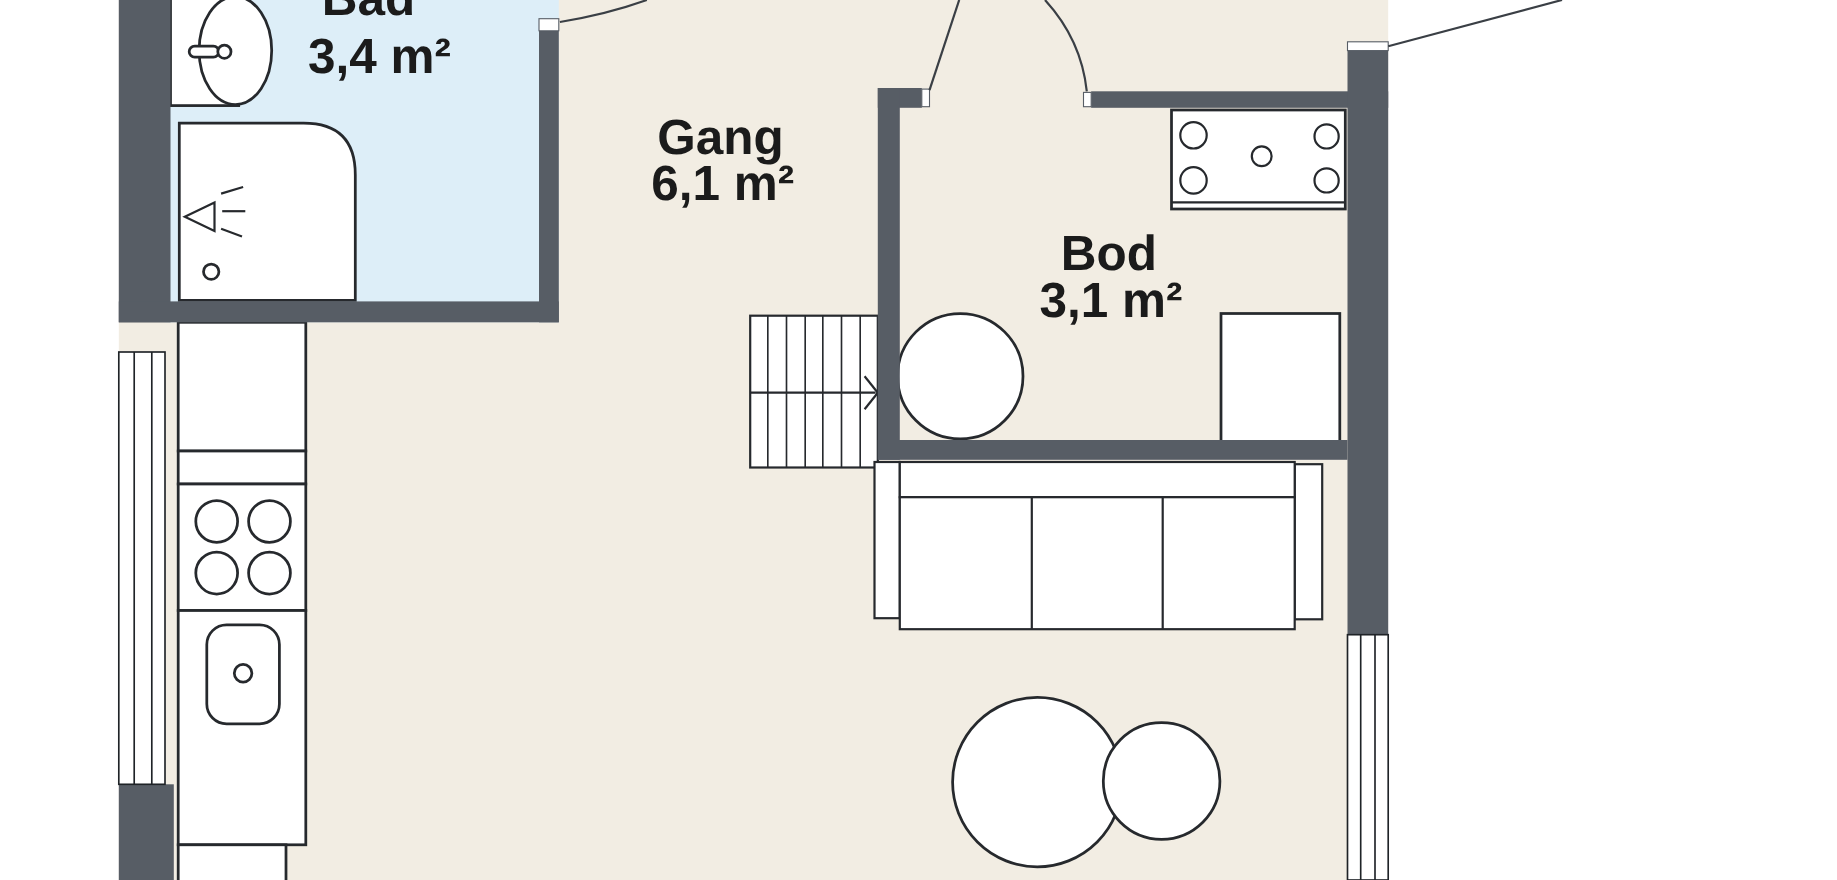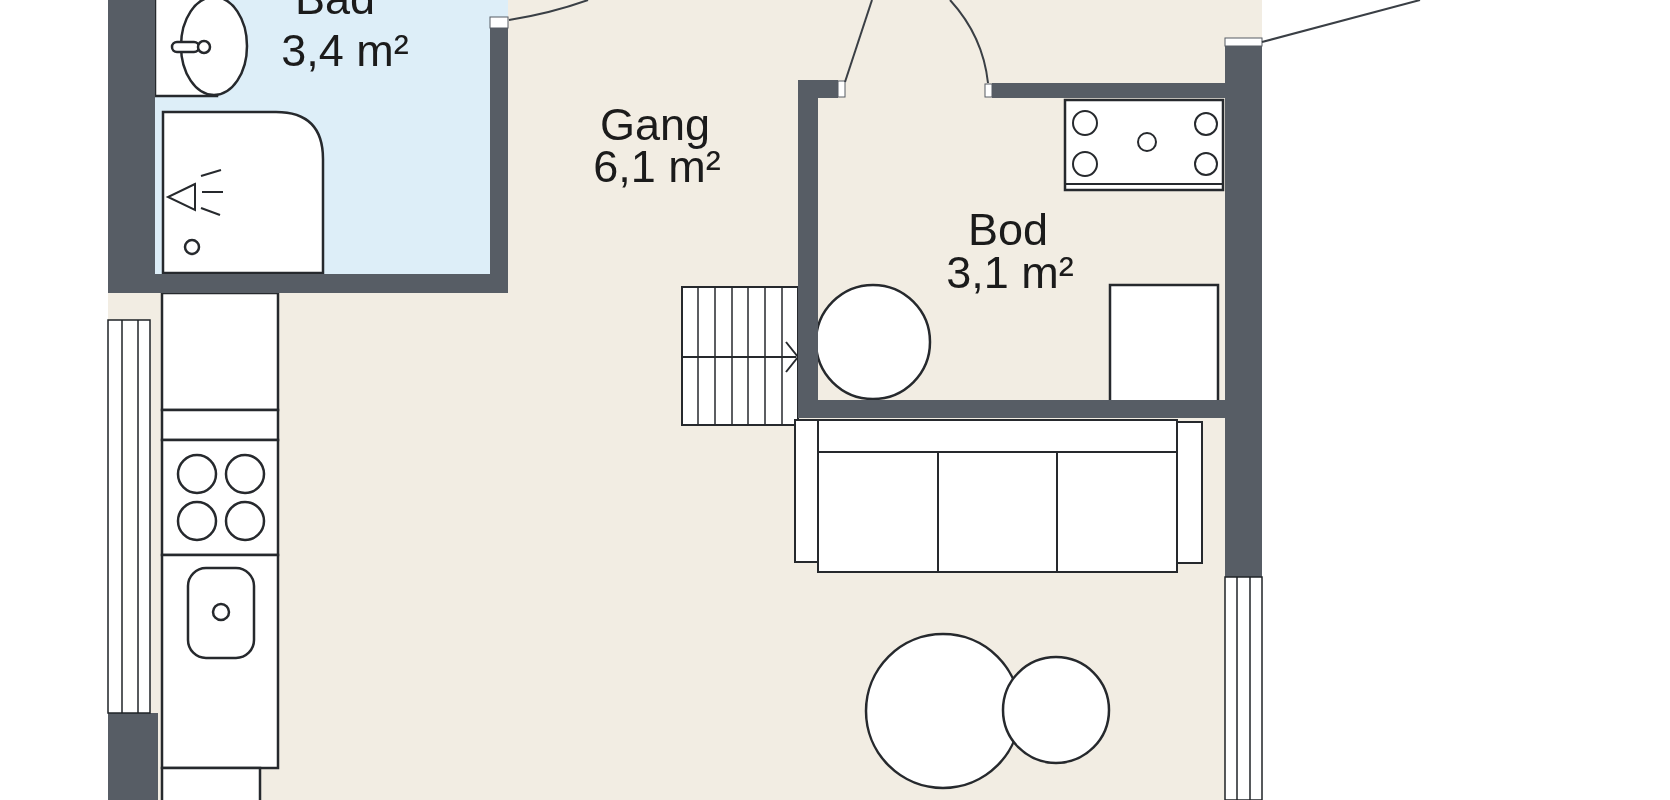--- a/index.html
+++ b/index.html
@@ -1,17 +1,17 @@
 <!DOCTYPE html>
 <html><head>
 <meta charset="utf-8">
 <style>
   html,body{margin:0;padding:0;background:#ffffff;}
   #stage{position:relative;width:1670px;height:800px;overflow:hidden;background:#ffffff;
-         font-family:"Liberation Sans",sans-serif;}
+         font-family:"Liberation Sans",sans-serif;font-weight:bold;}
   svg{position:absolute;left:0;top:0;}
   text.room-label{font-family:"Liberation Sans",sans-serif;font-size:45px;fill:#1b1b1b;text-anchor:middle;}
 </style>
 </head>
 <body>
 
 <div id="stage">
 <svg width="1670" height="800" viewBox="0 0 1670 800">
 
   <rect x="0" y="0" width="1670" height="800" fill="#ffffff"></rect>

